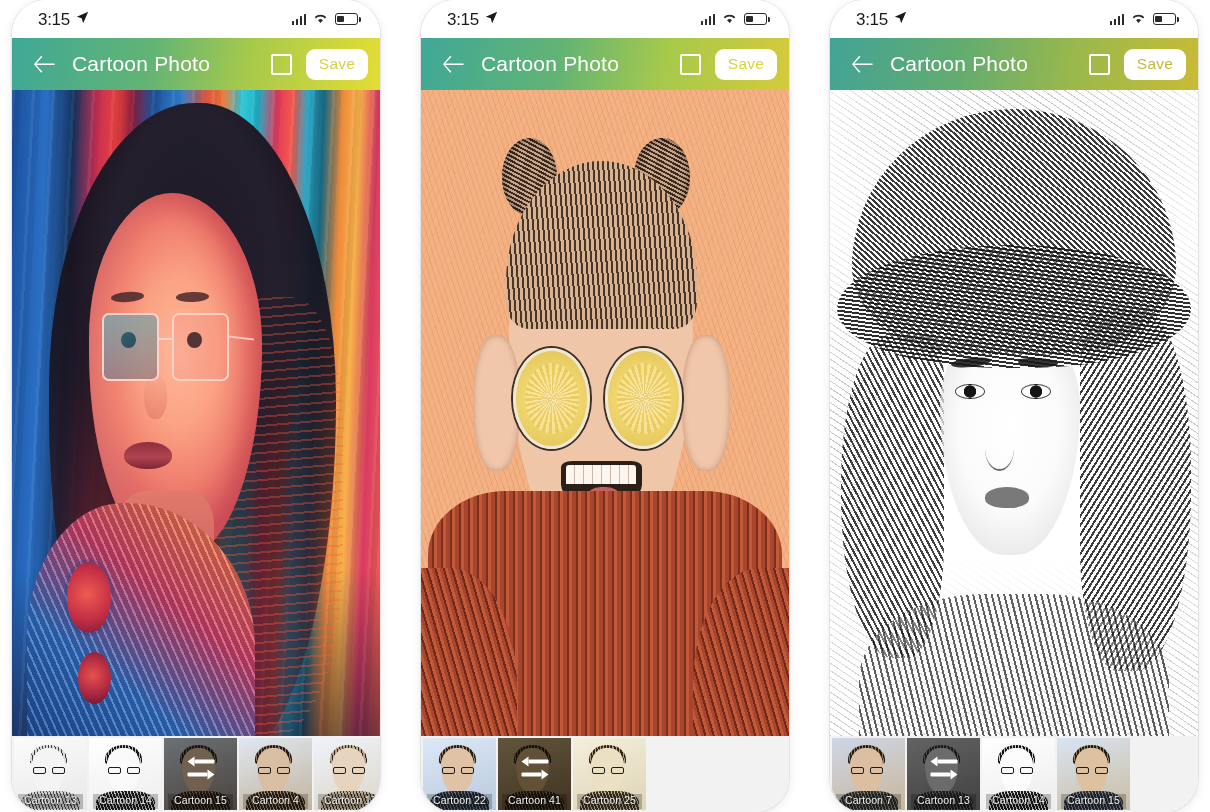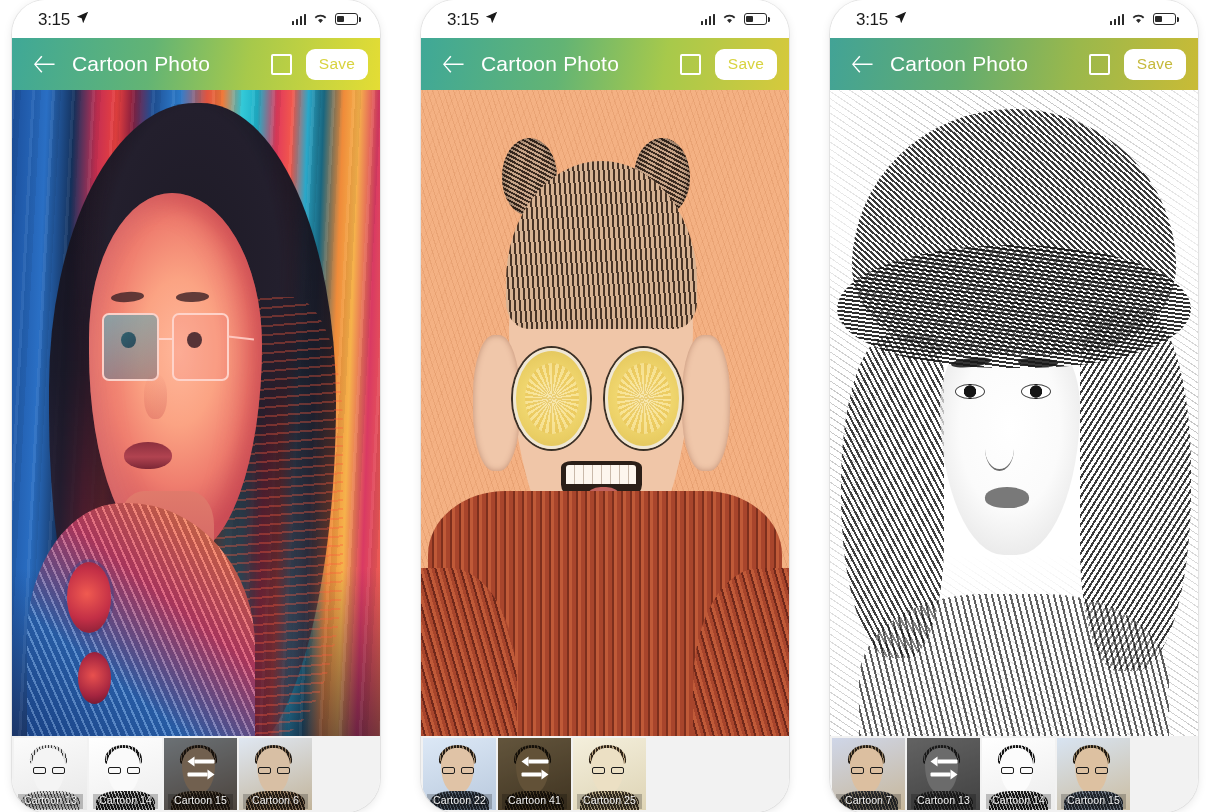--- a/index.html
+++ b/index.html
@@ -671,23 +671,37 @@
           <div class="tf-bg" style="background:linear-gradient(160deg,#dfe7f2,#c2b49a)"></div>
           <div class="tf-hair" style="background:repeating-linear-gradient(80deg,#201a14 0 2px,#8a7258 2px 3px)"></div>
           <div class="tf-head" style="background:#d8bfa4"></div>
           <div class="tf-glass">
               <i class="l"></i>
               <i class="r"></i>
             </div>
           <div class="tf-body" style="background:repeating-linear-gradient(70deg,#2a2118 0 2px,#9b8266 2px 3px)"></div>
         </div>
         <div class="thumb-labelbg"></div>
-        <div class="thumb-label">Cartoon 6</div>
-      </div>
-
+        <div class="thumb-label">Cartoon 4</div>
+      </div>
+
+      <div class="thumb">
+        <div class="timg tf">
+          <div class="tf-bg" style="background:linear-gradient(160deg,#eef3fa,#dcd4c6)"></div>
+          <div class="tf-hair" style="background:repeating-linear-gradient(80deg,#2a2018 0 1px,#b9a184 1px 3px)"></div>
+          <div class="tf-head" style="background:#e6d4bf"></div>
+          <div class="tf-glass">
+              <i class="l"></i>
+              <i class="r"></i>
+            </div>
+          <div class="tf-body" style="background:repeating-linear-gradient(70deg,#3a2f24 0 1px,#bcab92 1px 3px)"></div>
+        </div>
+        <div class="thumb-labelbg"></div>
+        <div class="thumb-label">Cartoon 17</div>
+      </div>
     </div>
   </div>
 
   <div class="phone">
 
     <div class="statusbar">
       <div class="sb-left">
         <span class="sb-time">3:15</span>
         <span class="loc-arrow">
           <svg width="13" height="13" viewBox="0 0 16 16">

